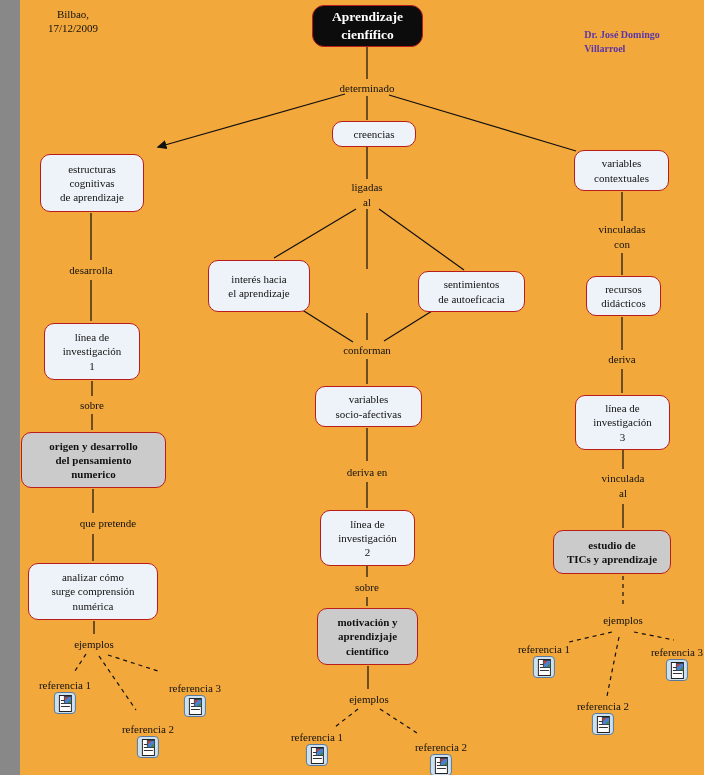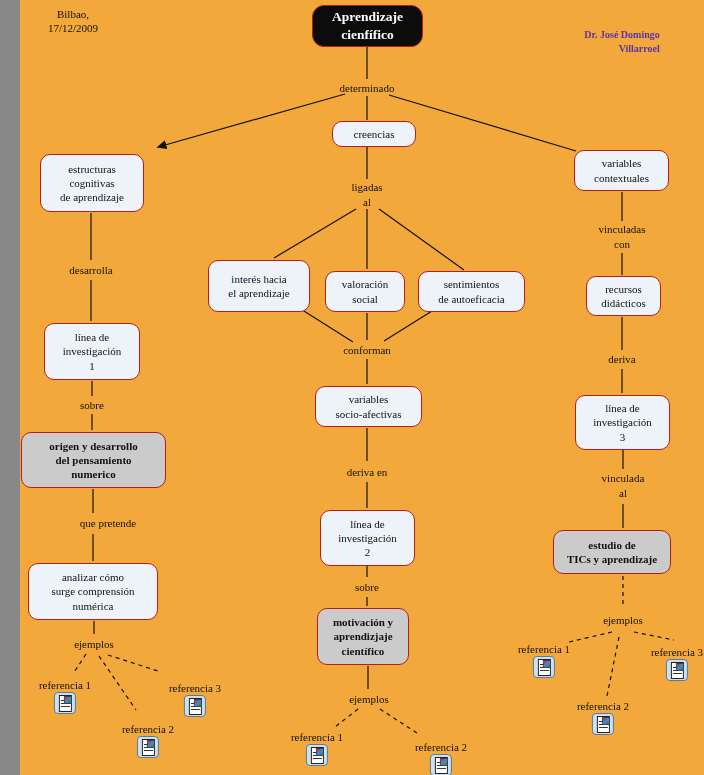--- a/index.html
+++ b/index.html
@@ -30,21 +30,21 @@
     position:absolute; transform:translateX(-50%);
     text-align:center; white-space:pre-line;
     font-size:11px; line-height:1.35; color:#111;
   }
   .date-note {
     position:absolute; left:53px; top:8px; transform:translateX(-50%);
     font-size:11px; line-height:1.25; text-align:center; white-space:pre-line;
   }
   .author-note {
     position:absolute; left:602px; top:28px; transform:translateX(-50%);
-    font-size:10px; line-height:1.35; text-align:right; white-space:pre-line;
+    font-size:10px; line-height:1.35; text-align:left; white-space:pre-line;
     color:#5b35a8; font-weight:bold;
   }
   .reference {
     position:absolute; transform:translateX(-50%);
     display:flex; flex-direction:column; align-items:center; gap:1px;
   }
   .ref-label { font-size:11px; white-space:nowrap; }
   .ref-icon {
     width:22px; height:22px; box-sizing:border-box; position:relative;
     background:#cde0f0; border:1px solid #56799c; border-radius:4px;
@@ -122,22 +122,20 @@
 Villarroel</div>
 
   <div class="node title" style="left:292px; top:5px;  width:111px; height:42px;">Aprendizaje
 cienfífico</div>
   <div class="node" style="left:312px; top:121px; width:84px;  height:26px;">creencias</div>
   <div class="node" style="left:20px;  top:154px; width:104px; height:58px;">estructuras
 cognitivas
 de aprendizaje</div>
   <div class="node" style="left:188px; top:260px; width:102px; height:52px;">interés hacia
 el aprendizaje</div>
-  <div class="node" style="left:305px; top:271px; width:80px;  height:41px;">valoración
-social</div>
   <div class="node" style="left:398px; top:271px; width:107px; height:41px;">sentimientos
 de autoeficacia</div>
   <div class="node" style="left:554px; top:150px; width:95px;  height:41px;">variables
 contextuales</div>
   <div class="node" style="left:566px; top:276px; width:75px;  height:40px;">recursos
 didácticos</div>
   <div class="node" style="left:295px; top:386px; width:107px; height:41px;">variables
 socio-afectivas</div>
   <div class="node" style="left:24px;  top:323px; width:96px;  height:57px;">línea de
 investigación
@@ -147,21 +145,21 @@
 2</div>
   <div class="node" style="left:555px; top:395px; width:95px;  height:55px;">línea de
 investigación
 3</div>
   <div class="node gray" style="left:1px;   top:432px; width:145px; height:56px;">origen y desarrollo
 del pensamiento
 numerico</div>
   <div class="node" style="left:8px;   top:563px; width:130px; height:57px;">analizar cómo
 surge comprensión
 numérica</div>
-  <div class="node gray" style="left:297px; top:608px; width:92px; height:57px;">motivación y
+  <div class="node gray" style="left:297px; top:608px; width:101px; height:57px;">motivación y
 aprendizjaje
 científico</div>
   <div class="node gray" style="left:533px; top:530px; width:118px; height:44px;">estudio de
 TICs y aprendizaje</div>
 
   <div class="link-label" style="left:347px; top:81px;">determinado</div>
   <div class="link-label" style="left:347px; top:180px;">ligadas
 al</div>
   <div class="link-label" style="left:347px; top:343px;">conforman</div>
   <div class="link-label" style="left:347px; top:465px;">deriva en</div>

